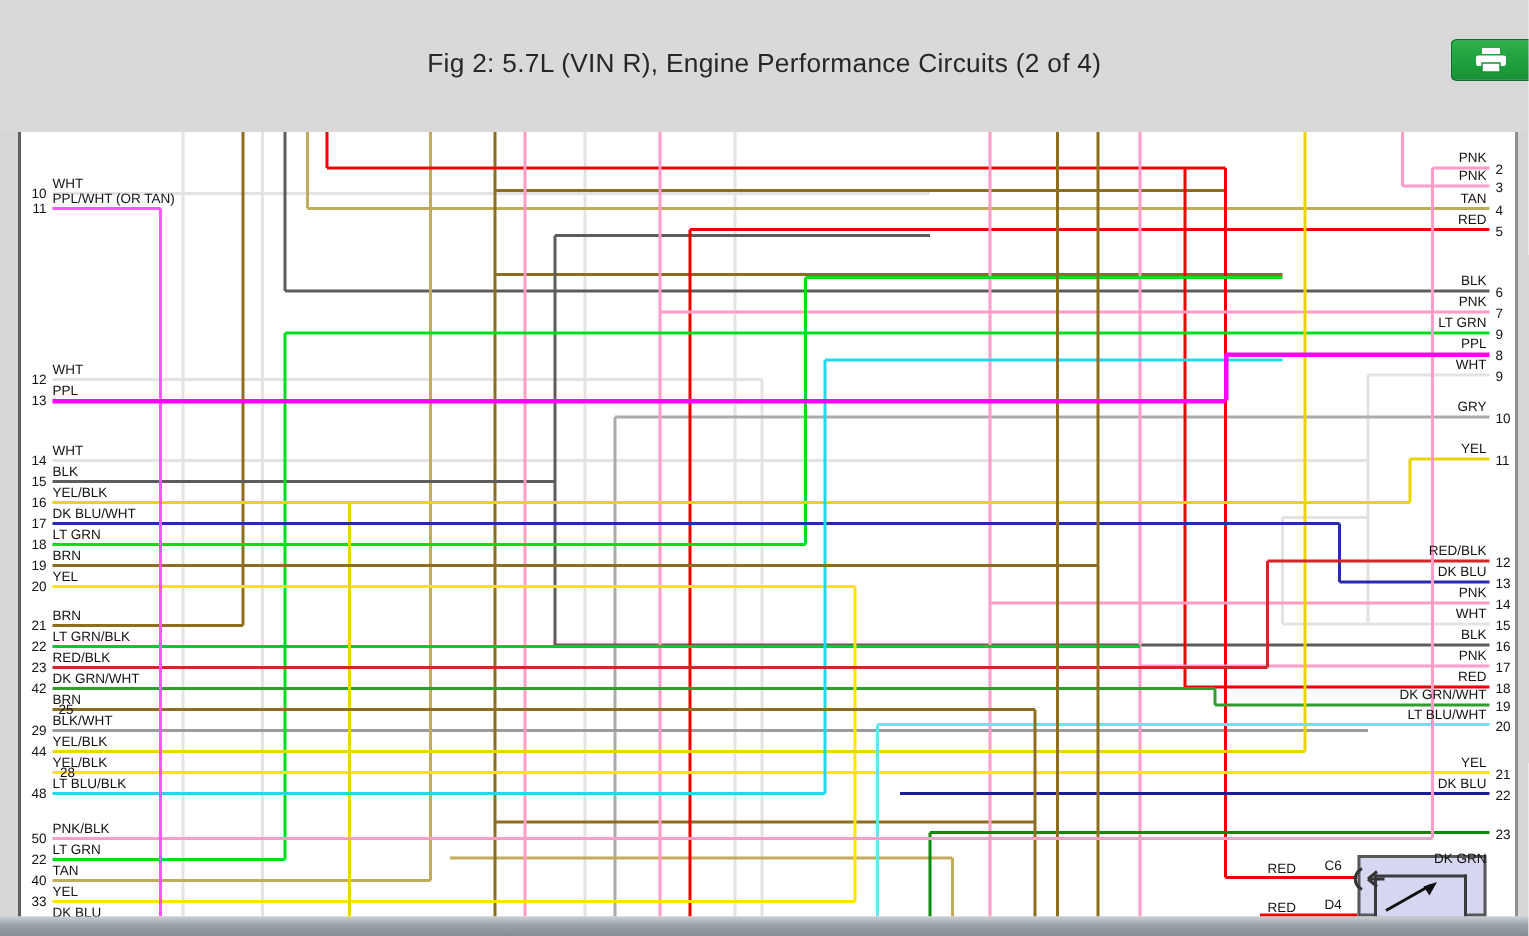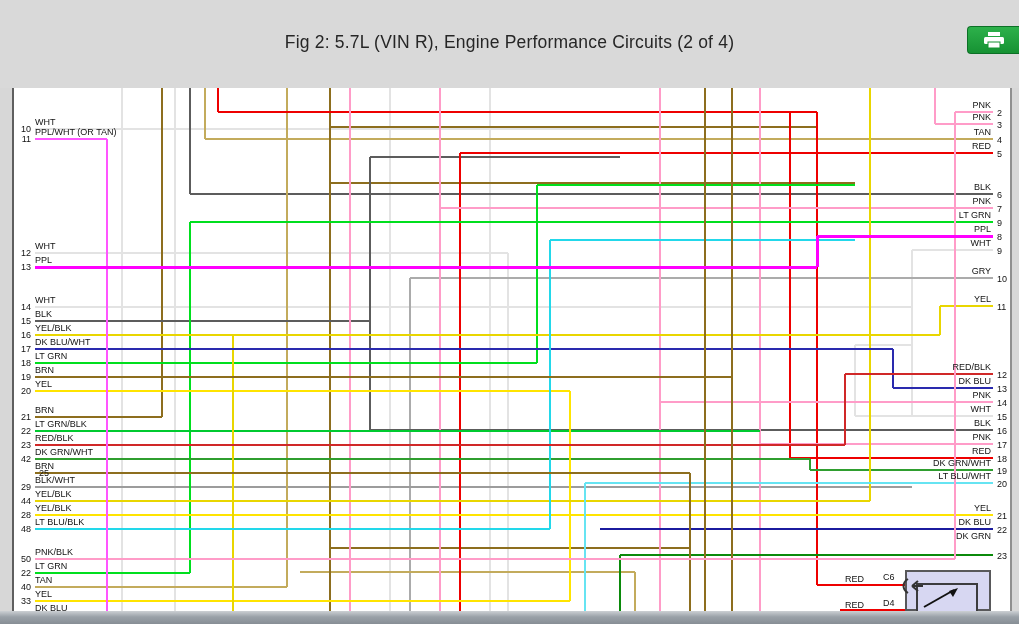--- a/index.html
+++ b/index.html
@@ -181,21 +181,21 @@
     <div class="num" style="left: 14px; top: 441px; width: 17px; text-align: right;">23</div>
     <div class="lbl" style="left: 35px; top: 434px;">RED/BLK</div>
     <div class="num" style="left: 14px; top: 455px; width: 17px; text-align: right;">42</div>
     <div class="lbl" style="left: 35px; top: 448px;">DK GRN/WHT</div>
     <div class="num" style="left: 32px; top: 469px; width: 17px; text-align: right;">25</div>
     <div class="lbl" style="left: 35px; top: 462px;">BRN</div>
     <div class="num" style="left: 14px; top: 483px; width: 17px; text-align: right;">29</div>
     <div class="lbl" style="left: 35px; top: 476px;">BLK/WHT</div>
     <div class="num" style="left: 14px; top: 497px; width: 17px; text-align: right;">44</div>
     <div class="lbl" style="left: 35px; top: 490px;">YEL/BLK</div>
-    <div class="num" style="left: 14px; top: 511px; width: 17px; text-align: right;">28</div>
+    <div class="num" style="left: 14px; top: 511px; width: 36px; text-align: right;">28</div>
     <div class="lbl" style="left: 35px; top: 504px;">YEL/BLK</div>
     <div class="num" style="left: 14px; top: 525px; width: 17px; text-align: right;">48</div>
     <div class="lbl" style="left: 35px; top: 518px;">LT BLU/BLK</div>
     <div class="num" style="left: 14px; top: 555px; width: 17px; text-align: right;">50</div>
     <div class="lbl" style="left: 35px; top: 548px;">PNK/BLK</div>
     <div class="num" style="left: 14px; top: 569px; width: 17px; text-align: right;">22</div>
     <div class="lbl" style="left: 35px; top: 562px;">LT GRN</div>
     <div class="num" style="left: 14px; top: 583px; width: 17px; text-align: right;">40</div>
     <div class="lbl" style="left: 35px; top: 576px;">TAN</div>
     <div class="num" style="left: 14px; top: 597px; width: 17px; text-align: right;">33</div>
@@ -238,21 +238,21 @@
     <div class="lbl" style="left: 860px; top: 447px; width: 131px; text-align: right;">RED</div>
     <div class="num" style="left: 997px; top: 455px;">18</div>
     <div class="lbl" style="left: 860px; top: 459px; width: 131px; text-align: right;">DK GRN/WHT</div>
     <div class="num" style="left: 997px; top: 467px;">19</div>
     <div class="lbl" style="left: 860px; top: 472px; width: 131px; text-align: right;">LT BLU/WHT</div>
     <div class="num" style="left: 997px; top: 480px;">20</div>
     <div class="lbl" style="left: 860px; top: 504px; width: 131px; text-align: right;">YEL</div>
     <div class="num" style="left: 997px; top: 512px;">21</div>
     <div class="lbl" style="left: 860px; top: 518px; width: 131px; text-align: right;">DK BLU</div>
     <div class="num" style="left: 997px; top: 526px;">22</div>
-    <div class="lbl" style="left: 860px; top: 532px; width: 131px; text-align: right;">DK GRN</div>
+    <div class="lbl" style="left: 860px; top: 568px; width: 131px; text-align: right;">DK GRN</div>
     <div class="num" style="left: 997px; top: 552px;">23</div>
     <div class="lbl" style="left: 845px; top: 575px;">RED</div>
     <div class="lbl" style="left: 883px; top: 573px;">C6</div>
     <div class="lbl" style="left: 845px; top: 601px;">RED</div>
     <div class="lbl" style="left: 883px; top: 599px;">D4</div>
   </div>
 
 <div id="connector-box"></div>
 <div id="connector-inner"></div>
 <svg id="pot-arrow" width="50" height="26" viewBox="0 0 50 26">

